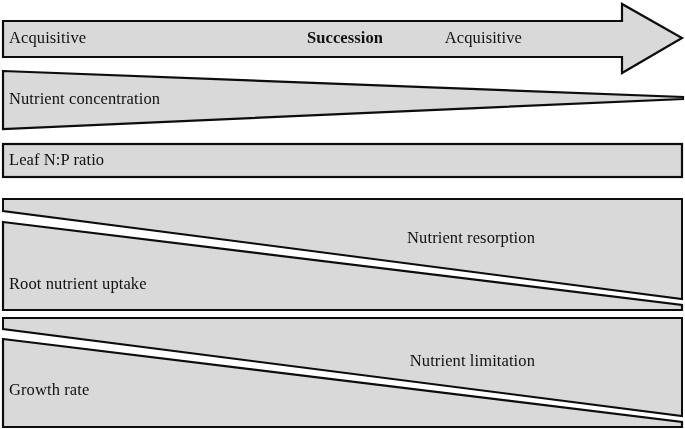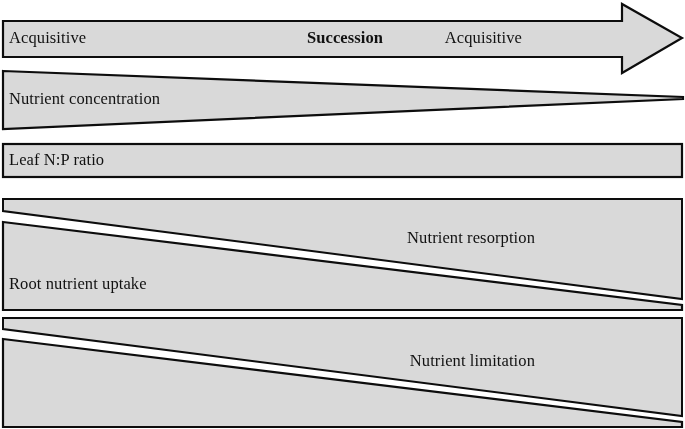--- a/index.html
+++ b/index.html
@@ -78,16 +78,17 @@
   <div class="band-label label-right" style="right:22px; top:30px;">Acquisitive</div>
 
   <div class="band-label label-left" style="left:9px; top:152px;">Leaf N:P ratio</div>
 
   <div class="band-label label-left" style="left:9px; top:91px;">Nutrient concentration</div>
 
   <div class="band-label label-left" style="left:9px; top:276px;">Root nutrient uptake</div>
 
   <div class="band-label label-right" style="right:9px; top:230px;">Nutrient resorption</div>
 
+  <div class="band-label label-left" style="left:9px; top:382px;">Growth rate</div>
 
   <div class="band-label label-right" style="right:9px; top:353px;">Nutrient limitation</div>
 
 </div>
 
 </body></html>

